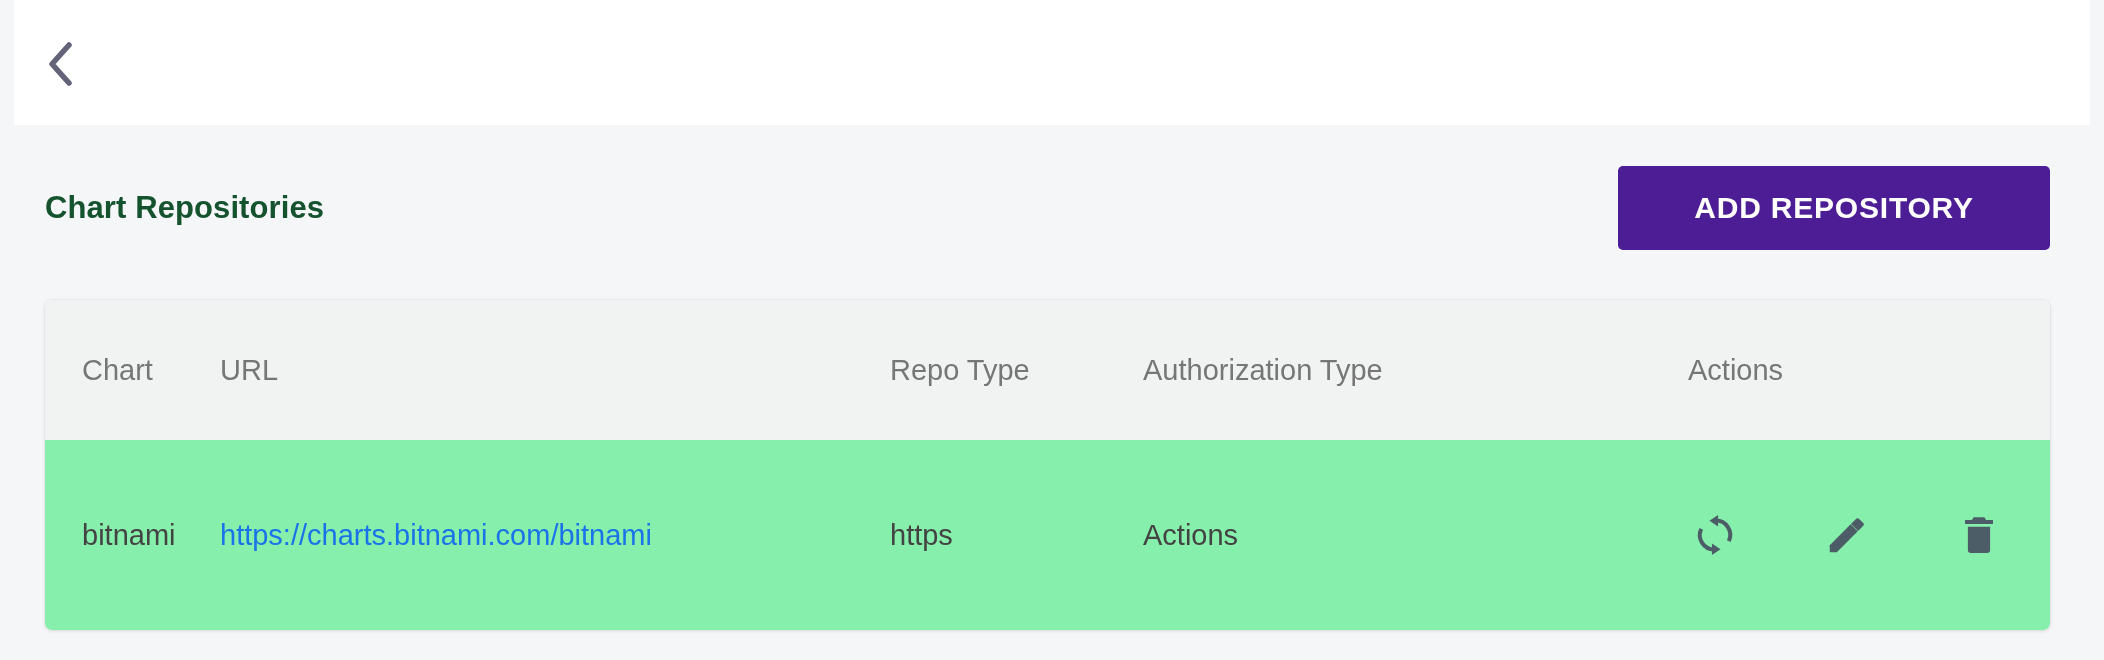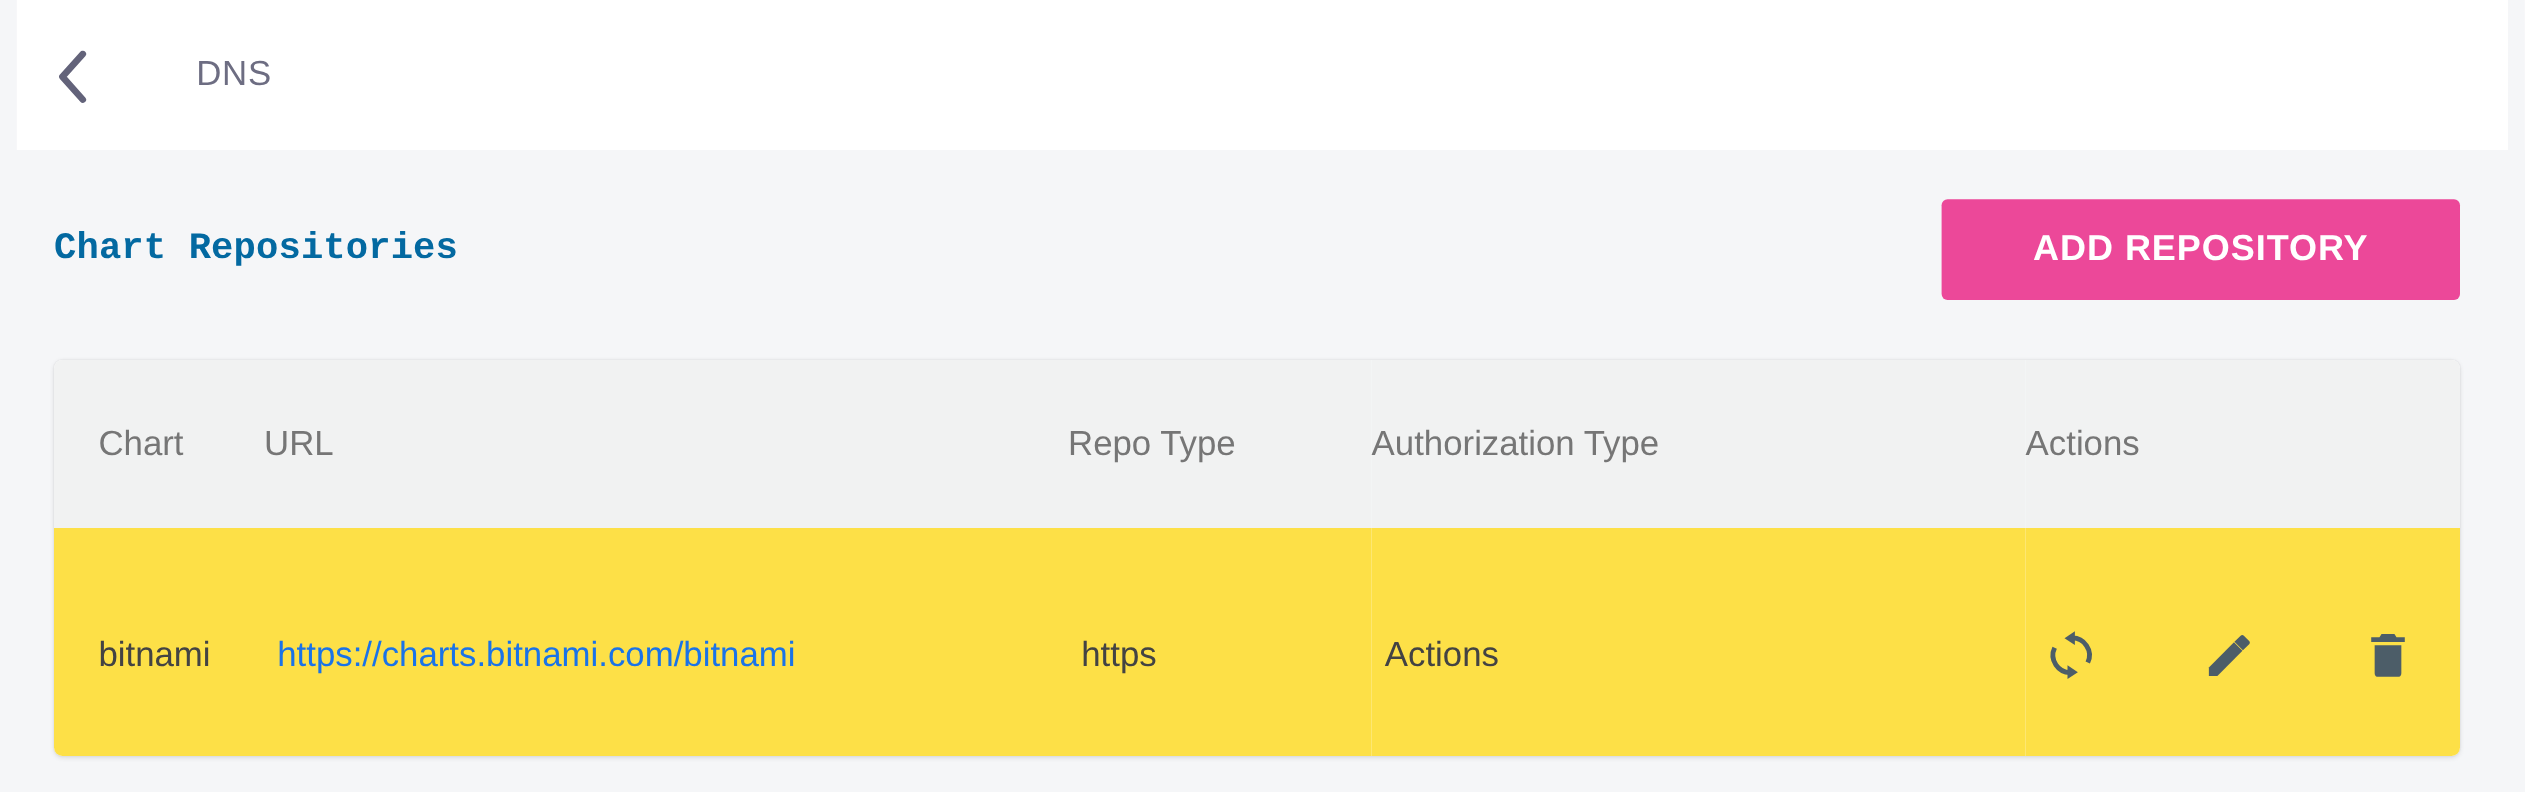--- a/index.html
+++ b/index.html
@@ -75,28 +75,27 @@
   }
 
   .page-header{
     position:absolute; left:45px; top:40px;
     right:54px; height:85px;
     display:flex; align-items:center; justify-content:space-between;
   }
   .page-title{
     font-size:31px;
     font-weight:700;
-    color:#0369a1;
+    color:#14532d;
     letter-spacing:0.1px;
-    font-family:Liberation Mono, monospace;
   }
   .add-repo-btn{
     height:84px;
     min-width:432px;
-    background:#ec4899;
+    background:#4c1d95;
     color:#ffffff;
     border:none;
     border-radius:5px;
     font-family:"Liberation Sans", sans-serif;
     font-size:30px;
     font-weight:600;
     letter-spacing:0.8px;
     cursor:pointer;
     display:flex; align-items:center; justify-content:center;
     padding:0 34px;
@@ -123,23 +122,23 @@
     font-size:29px;
     font-weight:400;
     color:#767676;
     padding:0;
     vertical-align:middle;
   }
   .table td{
     height:190px;
     font-size:29px;
     color:#434343;
-    padding:11px;
+    padding:0;
     vertical-align:middle;
-    background:#fde047;
+    background:#86efac;
   }
   .col-name    { width:175px; padding-left:37px !important; }
   .col-url     { width:670px; }
   .col-repo    { width:253px; }
   .col-auth    { width:545px; }
   .col-actions { width:auto; }
 
   .cell-url a{
     color:#1a73e8;
     text-decoration:none;
@@ -170,24 +169,20 @@
 
   <div class="back-btn">
     <span>
       <svg width="26" height="44" viewBox="0 0 26 44" fill="none" aria-hidden="true">
         <path d="M22 3 L5 22 L22 41" stroke="#63637a" stroke-width="5.5" stroke-linecap="round" stroke-linejoin="round"></path>
       </svg>
     </span>
   </div>
 
   <div class="tabs">
-    <div class="tab tab-dns">
-      <span>DNS</span>
-
-    </div>
   </div>
 </div>
 
 <div class="page">
 
   <div class="page-header">
     <div class="page-title">Chart Repositories</div>
     <button class="add-repo-btn">ADD REPOSITORY</button>
   </div>
 

